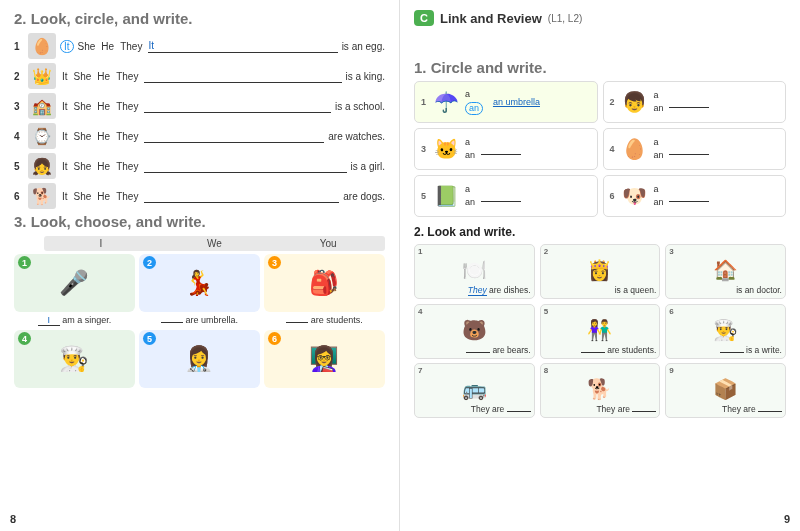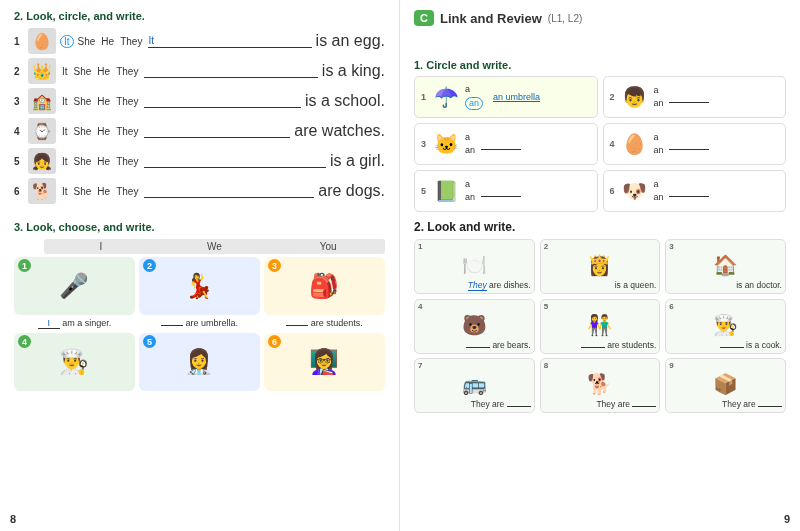--- a/index.html
+++ b/index.html
@@ -36,23 +36,23 @@
     }
     .page-number-right {
       position: absolute;
       bottom: 6px;
       right: 10px;
       font-size: 11px;
       font-weight: bold;
       color: #333;
     }
     .section-title {
-      font-size: 11px;
-      font-weight: bold;
-      color: #14532d;
+      font-size: 15px;
+      font-weight: bold;
+      color: #737373;
       margin-bottom: 6px;
     }
     
     .exercise-row {
       display: flex;
       align-items: center;
       margin-bottom: 4px;
       gap: 4px;
     }
     .exercise-num {
@@ -85,28 +85,28 @@
       border-bottom: 1px solid #333;
       height: 14px;
       font-size: 10px;
       color: #1565C0;
       display: flex;
       align-items: flex-end;
       padding-bottom: 1px;
       min-width: 50px;
     }
     .sentence-end {
-      font-size: 16px;
+      font-size: 10px;
       color: #333;
       white-space: nowrap;
       flex-shrink: 0;
     }
     
     .section3 {
-      margin-top: 17px;
+      margin-top: 4px;
     }
     .pronoun-header {
       display: flex;
       margin-left: 30px;
       margin-bottom: 3px;
       background: #e8e8e8;
       border-radius: 3px;
       padding: 2px 0;
     }
     .pronoun-header-item {
@@ -520,21 +520,21 @@
           <div class="lw-caption"><span class="lw-blank"></span><span> are bears.</span></div>
         </div>
         <div class="lw-card">
           <span class="lw-card-num">5</span>
           <span class="lw-icon">👫</span>
           <div class="lw-caption"><span class="lw-blank"></span><span> are students.</span></div>
         </div>
         <div class="lw-card">
           <span class="lw-card-num">6</span>
           <span class="lw-icon">👨‍🍳</span>
-          <div class="lw-caption"><span class="lw-blank"></span><span> is a cook.</span></div>
+          <div class="lw-caption"><span class="lw-blank"></span><span> is a write.</span></div>
         </div>
       </div>
       <div class="look-write-grid">
         <div class="lw-card">
           <span class="lw-card-num">7</span>
           <span class="lw-icon">🚌</span>
           <div class="lw-caption"><span>They are </span><span class="lw-blank"></span></div>
         </div>
         <div class="lw-card">
           <span class="lw-card-num">8</span>

